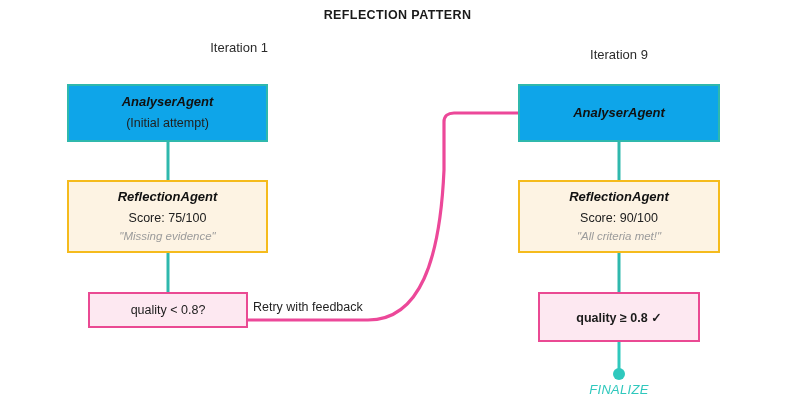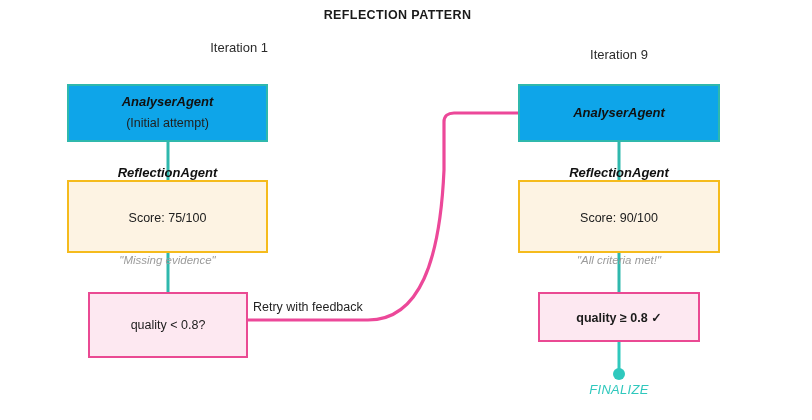--- a/index.html
+++ b/index.html
@@ -31,26 +31,26 @@
   svg.edges{position:absolute;left:0;top:0;width:812px;height:420px;overflow:visible;}
 
   .node{position:absolute;box-sizing:border-box;display:flex;flex-direction:column;
         align-items:center;justify-content:center;text-align:center;}
   .node .n-title{font-size:13px;font-weight:bold;font-style:italic;color:#111;line-height:1.25;}
   .node .n-sub{font-size:12.5px;color:#202020;line-height:1.35;margin-top:4px;}
   .node .n-quote{font-size:11.5px;font-style:italic;color:#9b9b9b;line-height:1.3;margin-top:2px;}
   .node .n-plain{font-size:12.5px;color:#1b1b1b;}
 
   .agent-box{border:2.5px solid #2fb8ad;background:#0ea5e9;}
-  .reflect-box{border:2.5px solid #f5bb1d;background:#fdf3e3;gap:24px;}
+  .reflect-box{border:2.5px solid #f5bb1d;background:#fdf3e3;}
   .decision-box{border:2.5px solid #ea4a93;background:#fde8f1;}
 
   .n-a1{left:67px;top:84px;width:201px;height:58px;}
   .n-r1{left:67px;top:180px;width:201px;height:73px;}
-  .n-d1{left:88px;top:292px;width:160px;height:66px;}
+  .n-d1{left:88px;top:292px;width:160px;height:36px;}
   .n-a2{left:518px;top:84px;width:202px;height:58px;}
   .n-r2{left:518px;top:180px;width:202px;height:73px;}
   .n-d2{left:538px;top:292px;width:162px;height:50px;font-weight:bold;}
 
   .edge-label{
     position:absolute;left:253px;top:288px;
     font-size:12.5px;color:#1f1f1f;white-space:nowrap;margin-top:12px;
   }
 
   .finalize-label{

